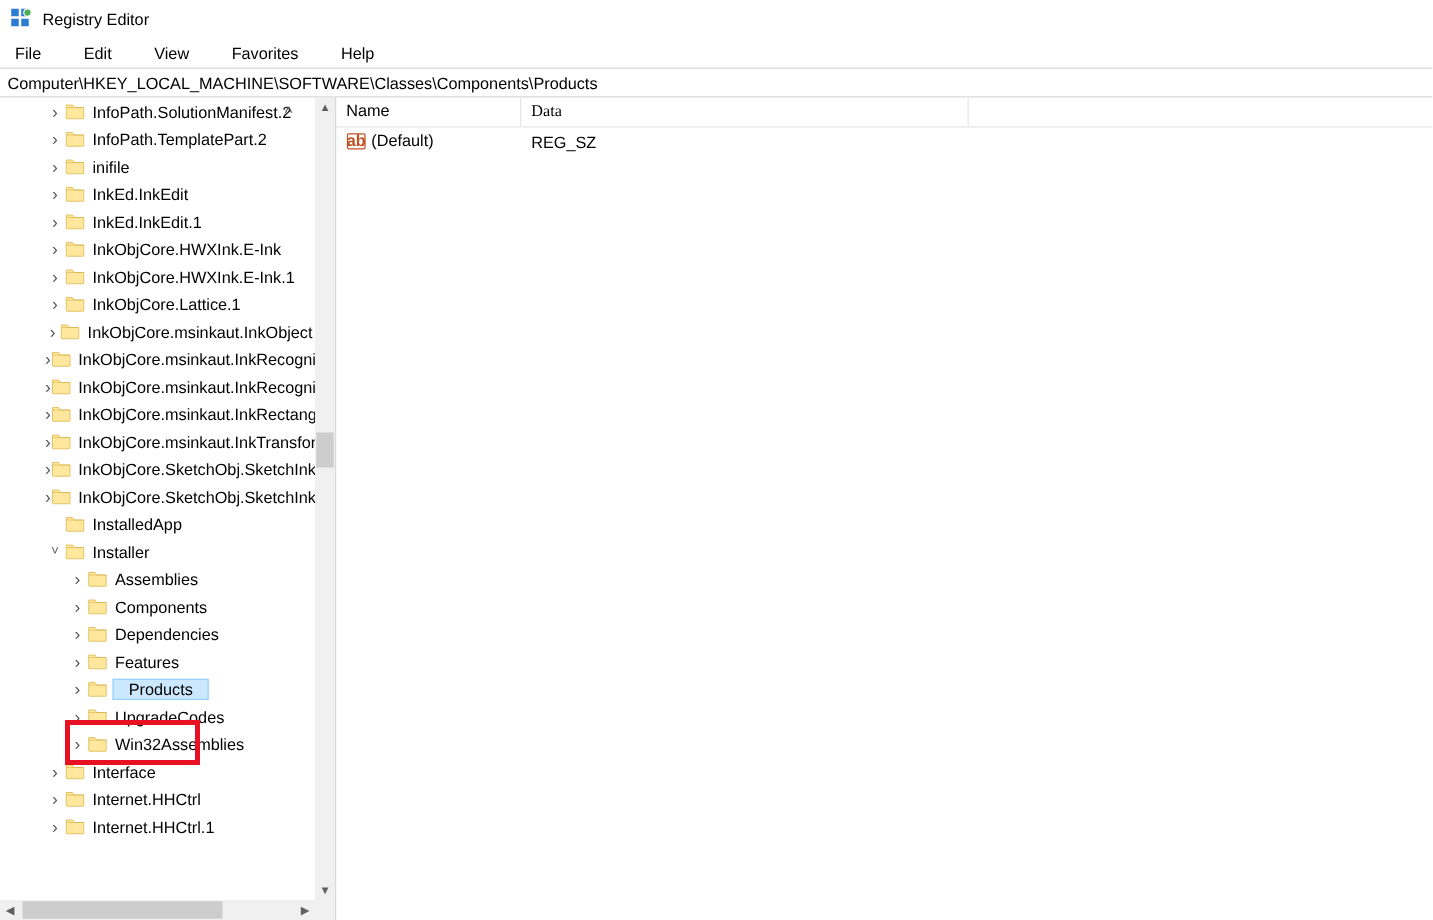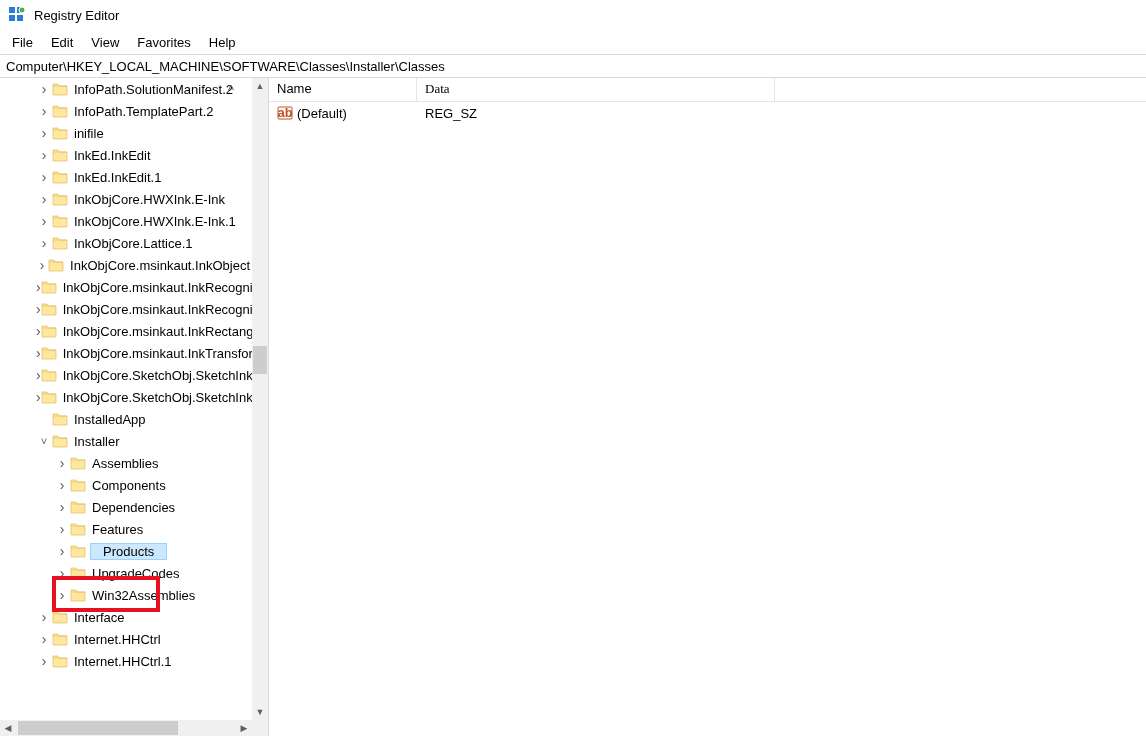--- a/index.html
+++ b/index.html
@@ -2,21 +2,21 @@
 <html><head>
 <meta charset="utf-8">
 <style>
 * { margin: 0; padding: 0; box-sizing: border-box; font-family: "Segoe UI", Tahoma, sans-serif; font-size: 13px; }
 body { background: #fff; width: 1146px; height: 736px; overflow: hidden; color: #000; }
 
 .titlebar { display: flex; align-items: center; height: 30px; padding: 0 8px; gap: 8px; }
 .titlebar .icon { width: 18px; height: 18px; display: flex; align-items: center; justify-content: center; }
 .titlebar .title { font-size: 13px; }
 
-.menubar { display: flex; gap: 2px; padding: 2px 4px; height: 24px; align-items: center; }
+.menubar { display: flex; gap: 18px; padding: 2px 4px; height: 24px; align-items: center; }
 .menubar .menu-item { padding: 2px 8px; cursor: default; }
 
 .addrbar { border-top: 1px solid #d9d9d9; border-bottom: 1px solid #d9d9d9; padding: 3px 6px; font-size: 13px; height: 24px; display: flex; align-items: center; }
 
 .content { display: flex; height: calc(736px - 30px - 24px - 24px); }
 
 .tree-pane { width: 269px; border-right: 1px solid #d9d9d9; position: relative; overflow: hidden; }
 .tree-scroll { position: absolute; top: 0; left: 0; right: 16px; bottom: 16px; overflow: hidden; }
 .tree-item { display: flex; align-items: center; height: 22px; white-space: nowrap; cursor: default; }
 .tree-item .expander { width: 16px; text-align: center; color: #666; font-size: 11px; user-select: none; }
@@ -33,21 +33,21 @@
 .hscroll .arrow { position: absolute; top: 0; bottom: 0; width: 16px; background: #f0f0f0; display: flex; align-items: center; justify-content: center; color: #606060; font-size: 9px; }
 .corner { position: absolute; right: 0; bottom: 0; width: 16px; height: 16px; background: #f0f0f0; }
 
 .list-pane { flex: 1; display: flex; flex-direction: column; position: relative; }
 .list-header { display: flex; height: 24px; border-bottom: 1px solid #e5e5e5; }
 .list-header .col { padding: 3px 8px; border-right: 1px solid #e5e5e5; font-size: 13px; color: #000; }
 .col-name { width: 148px; }
 .col-type { width: 148px; }
 .col-data { width: 358px; font-family: Liberation Serif, serif; }
 .list-body .row { display: flex; height: 22px; align-items: center; }
-.list-body .row .cell { padding: 0 8px; display: flex; align-items: flex-end; gap: 4px; }
+.list-body .row .cell { padding: 0 8px; display: flex; align-items: flex-start; gap: 4px; }
 .string-icon { width: 16px; height: 16px; flex-shrink: 0; }
 
 svg { display: block; }
 </style>
 </head>
 <body>
 
 <div class="titlebar">
   <span class="icon">
     <svg width="18" height="18" viewBox="0 0 18 18">
@@ -63,21 +63,21 @@
 
 <div class="menubar">
   <span class="menu-item">File</span>
   <span class="menu-item">Edit</span>
   <span class="menu-item">View</span>
   <span class="menu-item">Favorites</span>
   <span class="menu-item">Help</span>
 </div>
 
 <div class="addrbar">
-  <span>Computer\HKEY_LOCAL_MACHINE\SOFTWARE\Classes\Installer\Classes</span>
+  <span>Computer\HKEY_LOCAL_MACHINE\SOFTWARE\Classes\Components\Products</span>
 </div>
 
 <div class="content">
   <div class="tree-pane">
     <div class="tree-scroll" id="tree-scroll">
         <div class="tree-item" style="padding-left: 36px;">
           <span class="expander" style="font-size: 14px; color: rgb(85, 85, 85);">›</span>
           <span class="folder-icon">
             <svg width="16" height="14" viewBox="0 0 16 14">
               <path d="M1 2h5l1.5 2H15v8.5c0 .3-.2.5-.5.5h-13c-.3 0-.5-.2-.5-.5V2z" fill="#ffe79e" stroke="#d9b34a" stroke-width="0.6"></path>

